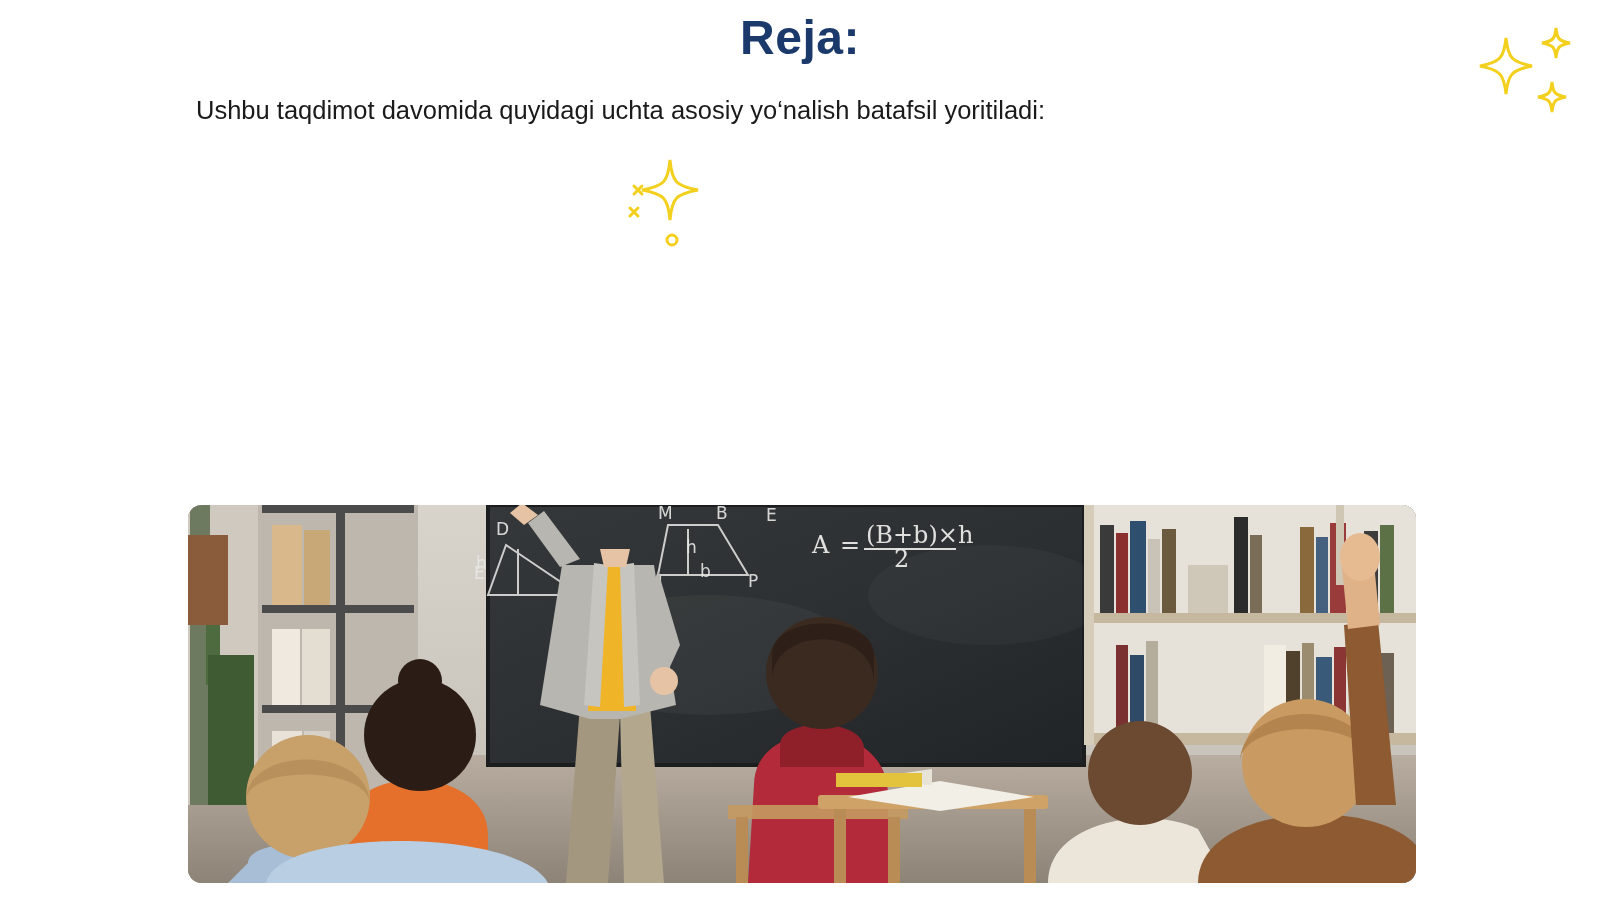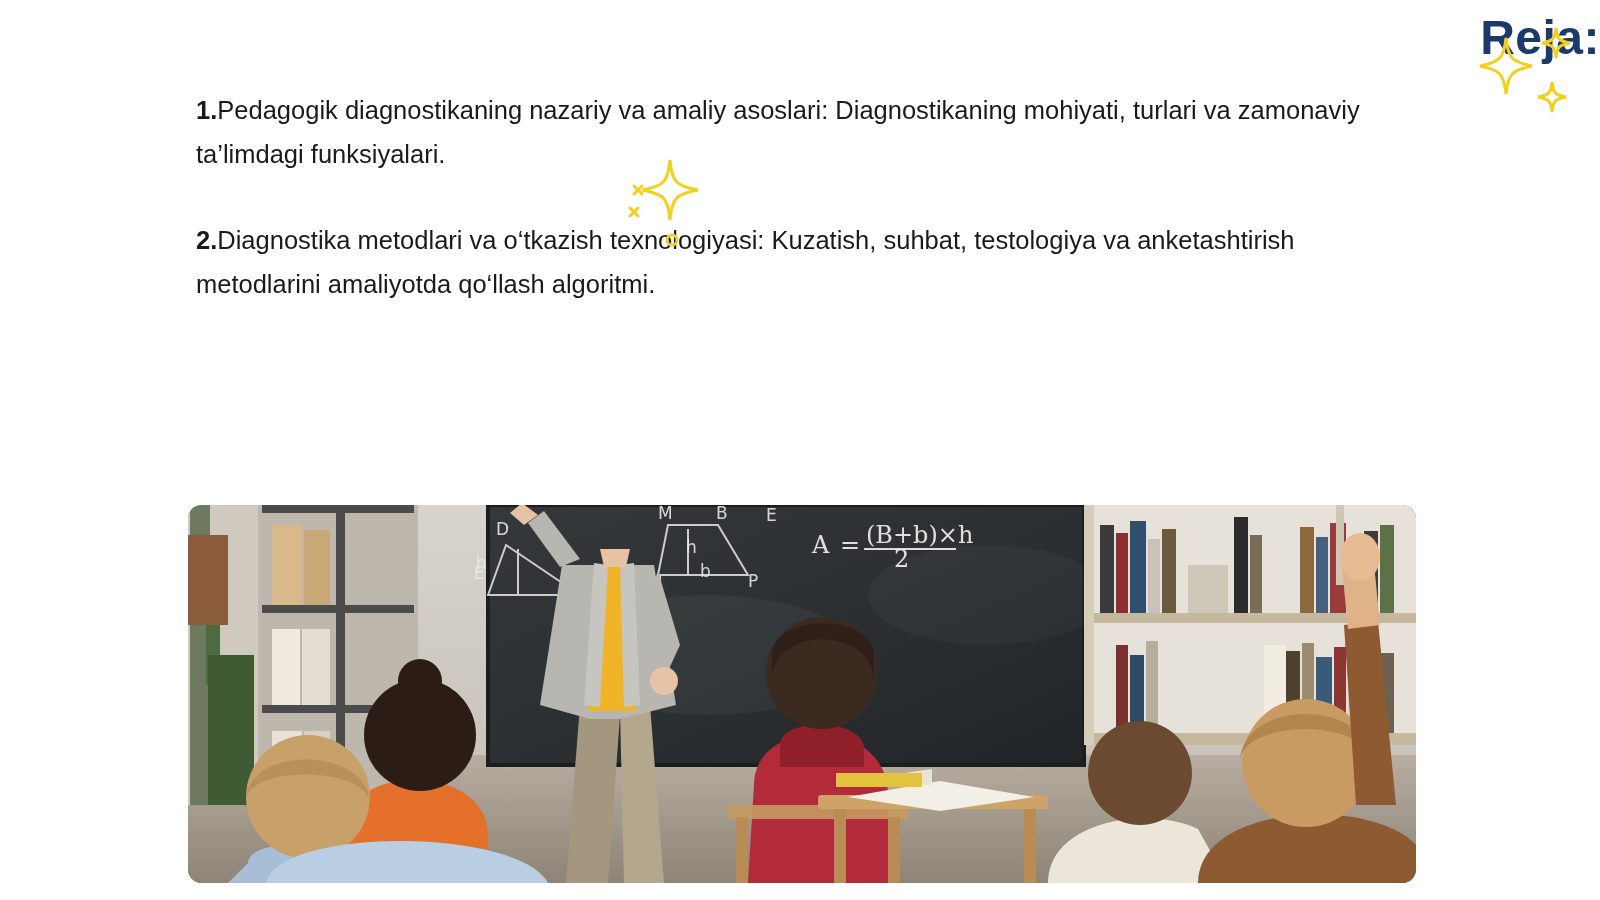--- a/index.html
+++ b/index.html
@@ -20,21 +20,21 @@
     width: 1600px;
     height: 900px;
     background: #ffffff;
   }
 
   .slide-title {
     position: absolute;
     top: 10px;
     left: 0;
     width: 1600px;
-    text-align: right;
+    text-align: center;
     font-size: 48px;
     font-weight: bold;
     color: #1b3a6b;
     letter-spacing: 0.5px;
   }
 
   .body-text {
     position: absolute;
     top: 88px;
     left: 196px;
@@ -78,23 +78,22 @@
   }
 </style>
 </head>
 <body>
 
 <div class="slide">
 
   <div class="slide-title">Reja:</div>
 
   <div class="body-text">
-    <p><span class="num">1.</span><span>Pedagogik diagnostikaning nazariy va amaliy asoslari: Diagnostikaning mohiyati, turlari va zamonaviy ta’limdagi funksiyalari.</span></p>
+    <p>Ushbu taqdimot davomida quyidagi uchta asosiy yo‘nalish batafsil yoritiladi:</p>
     <div class="para-gap"></div>
-    <p><span class="num">2.</span><span>Diagnostika metodlari va o‘tkazish texnologiyasi: Kuzatish, suhbat, testologiya va anketashtirish metodlarini amaliyotda qo‘llash algoritmi.</span></p>
     <div class="para-gap"></div>
   </div>
 
   <div class="sparkle" style="left:1470px; top:20px; width:120px; height:120px;">
     <svg width="120" height="120" viewBox="0 0 120 120">
       <path d="M36 18 C38 38, 42 42, 62 46 C42 50, 38 54, 36 74 C34 54, 30 50, 10 46 C30 42, 34 38, 36 18 Z" fill="none" stroke="#f4d01e" stroke-width="3"></path>
       <path d="M86 8 C87 19, 89 21, 100 23 C89 25, 87 27, 86 38 C85 27, 83 25, 72 23 C83 21, 85 19, 86 8 Z" fill="none" stroke="#f4d01e" stroke-width="3"></path>
       <path d="M82 62 C83 73, 85 75, 96 77 C85 79, 83 81, 82 92 C81 81, 79 79, 68 77 C79 75, 81 73, 82 62 Z" fill="none" stroke="#f4d01e" stroke-width="3"></path>
     </svg>
   </div>

